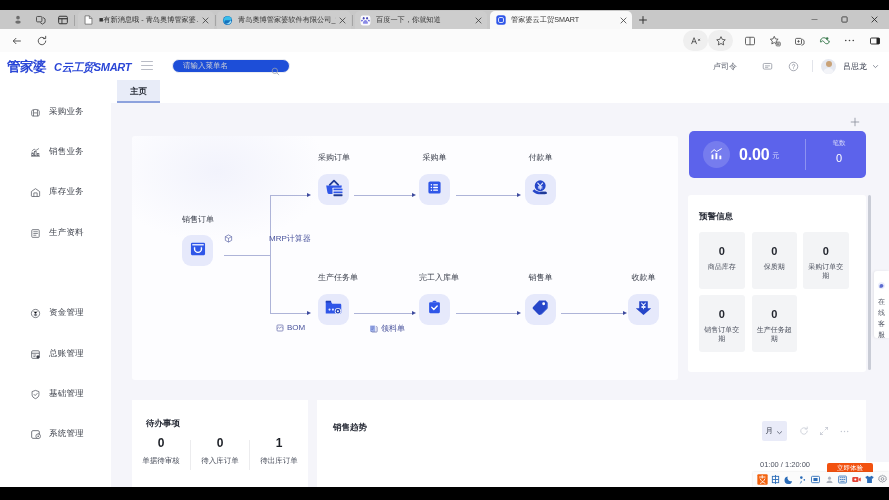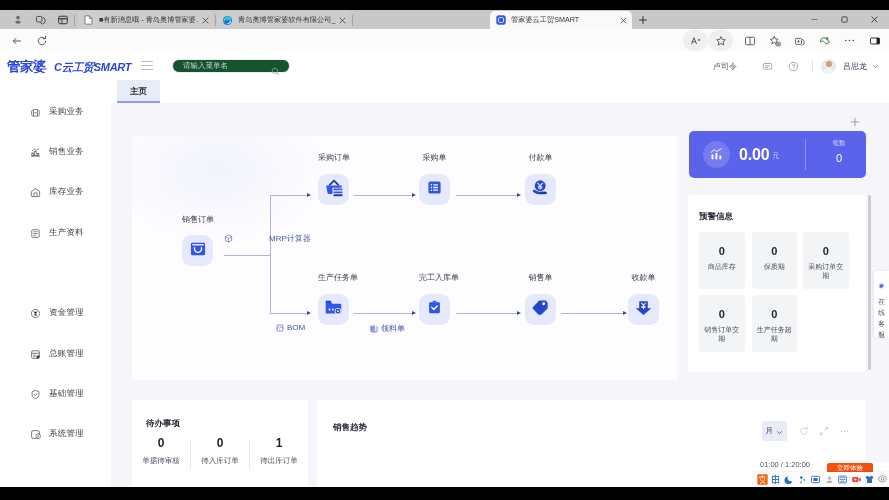--- a/index.html
+++ b/index.html
@@ -39,21 +39,21 @@
 
   
   .page{position:absolute;left:0;top:52px;width:889px;height:435px;background:#f5f5fa;overflow:hidden;}
   .appheader{position:absolute;left:0;top:0;width:889px;height:28px;background:#fff;}
   .logo{position:absolute;left:7px;top:6px;display:flex;align-items:baseline;}
   .logo .cn{font-size:13.5px;font-weight:700;color:#2a46d6;letter-spacing:-0.5px;}
   .logo .en{font-size:11px;font-weight:700;font-style:italic;color:#2a46d6;margin-left:8px;letter-spacing:-0.3px;}
   .hamburger{position:absolute;left:141px;top:9px;width:12px;height:10px;}
   .hamburger i{display:block;height:1.4px;background:#b9bcc6;border-radius:1px;margin-bottom:2.6px;}
   .searchbox{position:absolute;left:172px;top:7px;width:116px;height:12px;border:1px solid #ebedf2;
-             border-radius:7px;background:#14532d;display:flex;align-items:flex-end;}
+             border-radius:7px;background:#1d4ed8;display:flex;align-items:flex-end;}
   .searchbox .ph{font-size:7.5px;color:#c9cdd6;margin-left:10px;line-height:12px;}
   .searchbox .sicon{position:absolute;right:9px;top:1.8px;}
   .hdr-right{position:absolute;right:10px;top:0;height:28px;display:flex;align-items:center;}
   .hdr-right .org{font-size:8px;color:#5f6471;margin-right:17px;}
   .hdr-right .hicon{width:26px;display:flex;align-items:center;justify-content:center;}
   .hdr-sep{width:1px;height:12px;background:#e2e4ea;margin:0 8px 0 6px;}
   .avatar{width:15px;height:15px;border-radius:50%;background:#e5e8f0;overflow:hidden;position:relative;display:inline-block;}
   .avatar .head{position:absolute;left:4.5px;top:2.6px;width:6px;height:6px;border-radius:50%;background:#c9a277;}
   .avatar .body{position:absolute;left:2.2px;top:9.2px;width:10.6px;height:8px;border-radius:5.3px 5.3px 0 0;background:#f3f4f8;}
   .uname{font-size:8px;color:#3b4050;margin-left:7px;}
@@ -197,20 +197,38 @@
     </span>
     <span class="ttitle">青岛奥博管家婆软件有限公司_管…</span>
     <span class="tclose">
       <svg width="7" height="7" viewBox="0 0 10 10">
           <path d="M1 1l8 8M9 1l-8 8" stroke="#3a3a3a" stroke-width="1.1"></path>
         </svg>
     </span>
   </div>
   <div class="tabdiv" style="left:352px"></div>
 
+  <div class="tab inactive" style="left:355px;width:132px">
+    <span class="favicon">
+      <svg width="11" height="11" viewBox="0 0 16 16">
+          <rect x="0.8" y="0.8" width="14.4" height="14.4" rx="3.4" fill="#fbfbfe"></rect>
+          <ellipse cx="5.4" cy="4.6" rx="1.35" ry="1.85" fill="#4a4ab8"></ellipse>
+          <ellipse cx="10.3" cy="4.6" rx="1.35" ry="1.85" fill="#4a4ab8"></ellipse>
+          <ellipse cx="2.9" cy="8.1" rx="1.45" ry="1.15" fill="#6e6edb" transform="rotate(-20 2.9 8.1)"></ellipse>
+          <ellipse cx="12.9" cy="8.1" rx="1.45" ry="1.15" fill="#6e6edb" transform="rotate(20 12.9 8.1)"></ellipse>
+          <path d="M7.9 7.4c1.6 0 2.9 1.9 3.5 3 .6 1.3-.3 2.5-1.6 2.5H6c-1.3 0-2.2-1.2-1.6-2.5.6-1.1 1.9-3 3.5-3z" fill="#8a8ae6"></path>
+        </svg>
+    </span>
+    <span class="ttitle">百度一下，你就知道</span>
+    <span class="tclose">
+      <svg width="7" height="7" viewBox="0 0 10 10">
+          <path d="M1 1l8 8M9 1l-8 8" stroke="#3a3a3a" stroke-width="1.1"></path>
+        </svg>
+    </span>
+  </div>
 
   <div class="tab active" style="left:490px;width:142px">
     <span class="favicon">
       <svg width="10" height="10" viewBox="0 0 16 16">
           <rect x="0.5" y="0.5" width="15" height="15" rx="4" fill="#2f56e8"></rect>
           <rect x="4" y="4" width="8" height="8" rx="2.2" fill="none" stroke="#fff" stroke-width="1.3"></rect>
         </svg>
     </span>
     <span class="ttitle">管家婆云工贸SMART</span>
     <span class="tclose">

